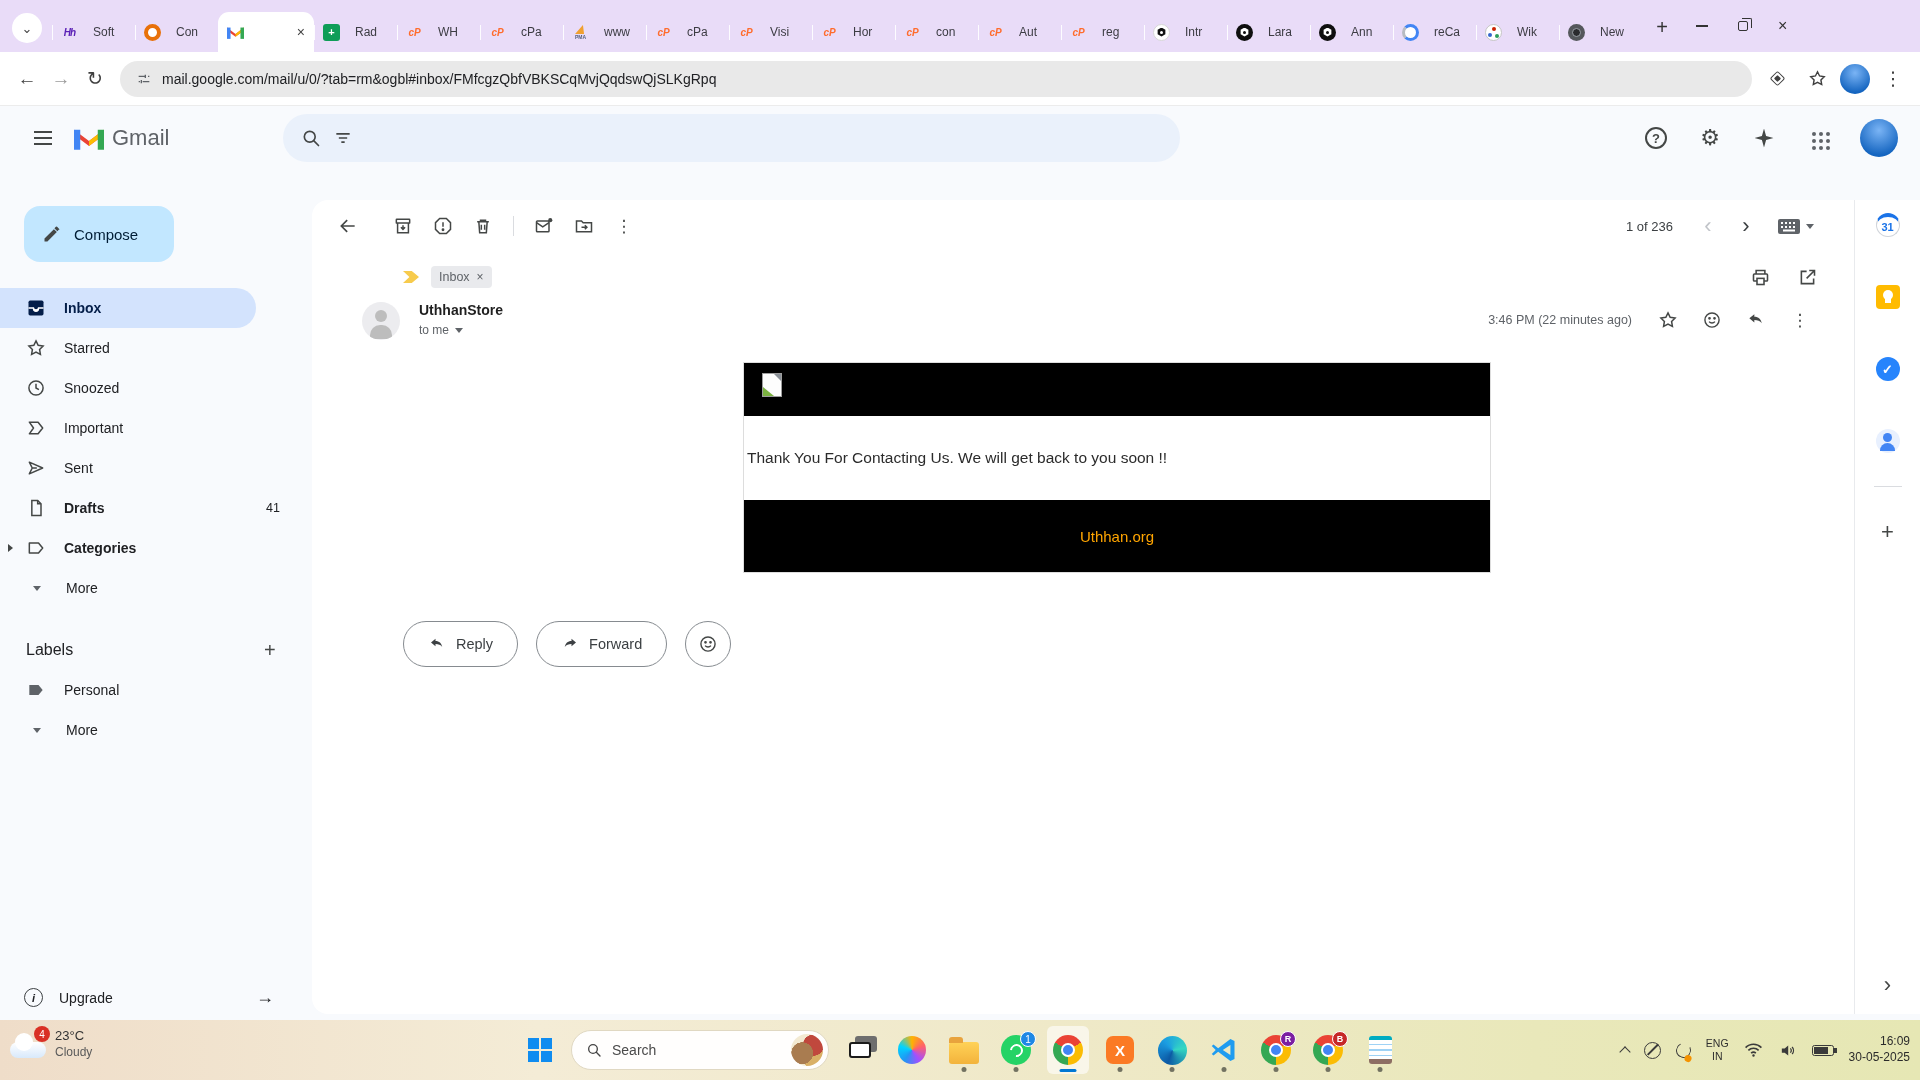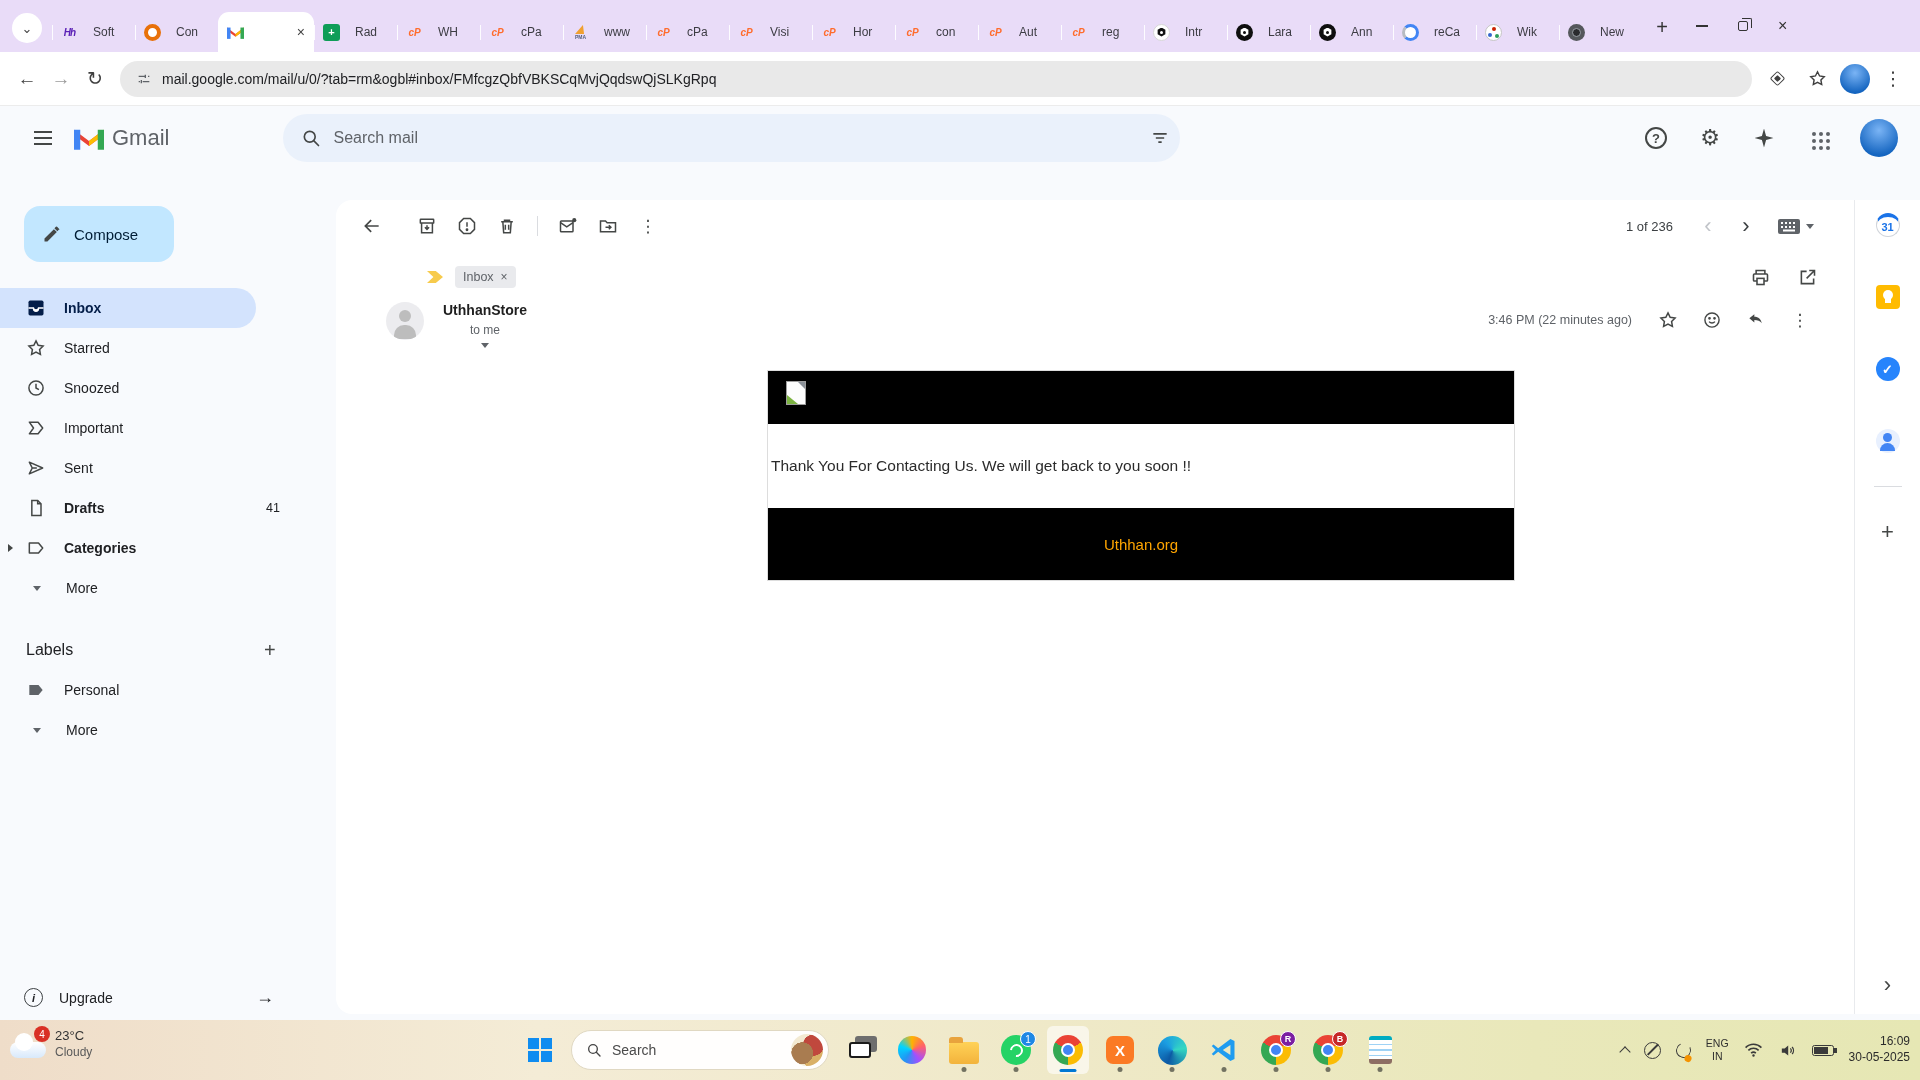--- a/index.html
+++ b/index.html
@@ -69,21 +69,21 @@
 .gmsearch{margin-left:114px;width:897px;height:48px;border-radius:24px;background:#eaf1fb;display:flex;align-items:center;gap:12px;padding:0 10px 0 18px;color:#5f6368;}
 .gmsearch .ph{font-size:16px;flex:1;}
 .gmh-right{margin-left:auto;display:flex;align-items:center;gap:14px;}
 .hbtn{width:40px;height:40px;display:flex;align-items:center;justify-content:center;color:#444746;}
 .qm{width:22px;height:22px;border:2px solid #444746;border-radius:50%;display:flex;align-items:center;justify-content:center;font-size:13px;font-weight:700;}
 .gear{font-size:22px;}
 .gem{width:19px;height:19px;background:#444746;clip-path:polygon(50% 0,61% 39%,100% 50%,61% 61%,50% 100%,39% 61%,0 50%,39% 39%);}
 .grid9{width:4px;height:4px;border-radius:50%;background:#5f6368;box-shadow:7px 0 0 #5f6368,14px 0 0 #5f6368,0 7px 0 #5f6368,7px 7px 0 #5f6368,14px 7px 0 #5f6368,0 14px 0 #5f6368,7px 14px 0 #5f6368,14px 14px 0 #5f6368;margin:-8px 0 0 -8px;}
 .gmavatar{width:38px;height:38px;border-radius:50%;background:radial-gradient(circle at 50% 30%,#7ab4f5,#1565c0 75%);margin:0 8px;}
 
-.gmb{flex:1;display:flex;min-height:0;gap:24px;}
+.gmb{flex:1;display:flex;min-height:0;}
 .sidebar{width:312px;flex:none;padding-top:20px;position:relative;}
 .compose{margin:16px 0 26px 24px;width:150px;height:56px;border-radius:16px;background:#c2e7ff;display:flex;align-items:center;gap:12px;padding:0 14px 0 18px;font-size:15px;font-weight:500;color:#001d35;}
 .sdi{height:40px;width:256px;display:flex;align-items:center;gap:18px;padding-left:26px;border-radius:0 20px 20px 0;font-size:14px;color:#202124;position:relative;}
 .sdi .lb{flex:1;}
 .sdi.active{background:#d3e3fd;font-weight:700;color:#041e49;}
 .sdi.bold{font-weight:700;}
 .sdi .cnt{position:absolute;left:266px;font-size:12.5px;font-weight:400;color:#202124;}
 .sdi .exp{position:absolute;left:8px;border-left:5px solid #444746;border-top:4px solid transparent;border-bottom:4px solid transparent;}
 .caret{border-left:4.5px solid transparent;border-right:4.5px solid transparent;border-top:5.5px solid #5f6368;display:inline-block;}
 .labhead{margin:26px 0 4px 0;padding-left:26px;width:256px;height:32px;display:flex;align-items:center;font-size:16px;color:#202124;position:relative;}
@@ -110,21 +110,21 @@
 .chip{display:flex;align-items:center;gap:7px;background:#e9eaed;border-radius:4px;padding:4px 8px;font-size:12.5px;color:#5f6368;}
 .chip .x{font-size:12px;}
 .subj-right{margin-left:auto;display:flex;gap:26px;}
 
 .msgrow{margin:14px 16px 0 34px;display:flex;align-items:flex-start;}
 .pavatar{width:38px;height:38px;border-radius:50%;background:#ececef;position:relative;overflow:hidden;flex:none;}
 .pavatar::before{content:"";position:absolute;width:12px;height:12px;border-radius:50%;background:#bdbdbd;left:13px;top:8px;}
 .pavatar::after{content:"";position:absolute;width:22px;height:14px;border-radius:10px 10px 0 0;background:#bdbdbd;left:8px;top:23px;}
 .msginfo{margin-left:19px;}
 .sender{font-size:14px;font-weight:700;color:#1f1f1f;}
-.tome{font-size:12px;color:#5f6368;display:flex;align-items:center;gap:6px;margin-top:5px;flex-direction:column;}
+.tome{font-size:12px;color:#5f6368;display:flex;align-items:center;gap:6px;margin-top:5px;}
 .msg-right{margin-left:auto;display:flex;align-items:center;gap:8px;padding-right:20px;}
 .msg-right .ts{font-size:12.5px;color:#5f6368;margin-right:10px;}
 .mbtn{width:36px;height:36px;display:flex;align-items:center;justify-content:center;color:#444746;}
 
 .banner{width:748px;margin:22px 0 0 415px;border:1px solid #ddd;}
 .bn-top{height:53px;background:#000;padding:10px 0 0 18px;}
 .brokimg{width:20px;height:24px;background:#fdfdfd;border:1px solid #9e9e9e;position:relative;}
 .brokimg::before{content:"";position:absolute;bottom:0;left:0;border-left:11px solid #7cb342;border-top:9px solid transparent;}
 .brokimg::after{content:"";position:absolute;top:0;right:0;border-right:7px solid #8a9097;border-bottom:7px solid transparent;}
 .bn-mid{height:84px;background:#fff;display:flex;align-items:center;padding-left:3px;font-size:15.5px;color:#2b2b2b;}
@@ -339,21 +339,20 @@
             <path fill="#4285f4" d="M0 2 h5 v16 h-5 z"></path>
             <path fill="#34a853" d="M19 2 h5 v16 h-5 z"></path>
           </svg>
         <span class="word">Gmail</span>
       </div>
       <div class="gmsearch">
         <svg class="sv" width="20" height="20" viewBox="0 0 24 24">
             <circle cx="10.5" cy="10.5" r="6.5" fill="none" stroke="#444746" stroke-width="2"></circle>
             <line x1="15.5" y1="15.5" x2="21" y2="21" stroke="#444746" stroke-width="2" stroke-linecap="round"></line>
           </svg>
-        <span class="ph">Search mail</span>
         <svg class="sv" width="20" height="20" viewBox="0 0 24 24" fill="none" stroke="#444746" stroke-width="2">
             <path d="M4 7h16M7 12h10M10 17h4"></path>
           </svg>
       </div>
       <div class="gmh-right">
         <div class="hbtn">
             <span class="qm">?</span>
           </div>
         <div class="hbtn gear">⚙</div>
         <div class="hbtn">
@@ -570,20 +569,42 @@
               <div class="brokimg"></div>
             </div>
             <div class="bn-mid">
               <span>Thank You For Contacting Us. We will get back to you soon !!</span>
             </div>
             <div class="bn-bot">
               <a href="#">Uthhan.org</a>
             </div>
           </div>
 
+          <div class="actions">
+            <div class="pill">
+              <svg class="sv" width="18" height="18" viewBox="0 0 24 24" fill="#3c4043">
+                  <path d="M10 8V5l-6 5 6 5v-3c4 0 7 1 9 4-1-5-4-8-9-8z"></path>
+                </svg>
+              <span>Reply</span>
+            </div>
+            <div class="pill">
+              <svg class="sv" width="18" height="18" viewBox="0 0 24 24" fill="#3c4043">
+                  <path d="M14 8V5l6 5-6 5v-3c-4 0-7 1-9 4 1-5 4-8 9-8z"></path>
+                </svg>
+              <span>Forward</span>
+            </div>
+            <div class="round">
+              <svg class="sv" width="20" height="20" viewBox="0 0 24 24" fill="none" stroke="#444746" stroke-width="1.7">
+                  <circle cx="12" cy="12" r="8.5"></circle>
+                  <circle cx="9" cy="10" r="0.8" fill="#444746"></circle>
+                  <circle cx="15" cy="10" r="0.8" fill="#444746"></circle>
+                  <path d="M8.5 14a4.5 4.5 0 0 0 7 0"></path>
+                </svg>
+            </div>
+          </div>
         </div>
 
         <div class="rail">
           <div class="ric">
               <span class="cal">31</span>
             </div>
           <div class="ric">
               <span class="keep"></span>
             </div>
           <div class="ric">

